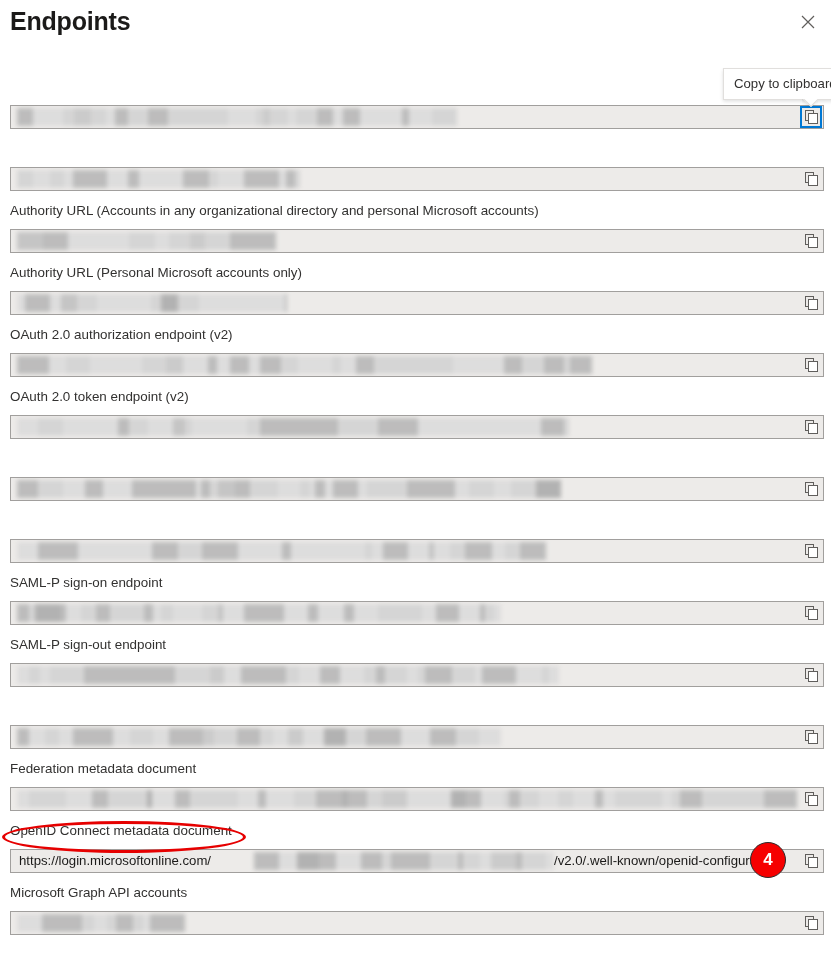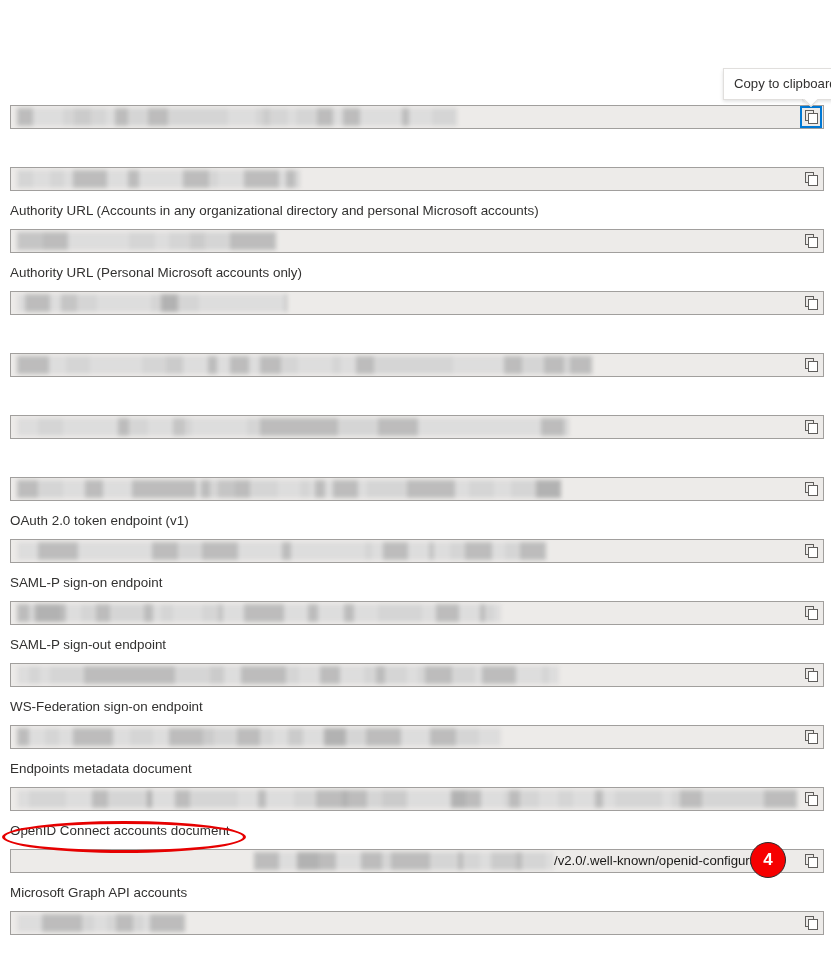--- a/index.html
+++ b/index.html
@@ -210,20 +210,30 @@
     justify-content: center;
     z-index: 50;
     font-family: "Liberation Sans", sans-serif;
   }
 </style>
 </head>
 <body>
 
 <div class="panel">
 
+  <div class="panel-header">
+    <div class="panel-title">Endpoints</div>
+    <button class="close-btn">
+      <span>
+        <svg width="14" height="14" viewBox="0 0 14 14">
+          <path d="M1 1 L13 13 M13 1 L1 13" stroke="#605e5c" stroke-width="1.2" fill="none"></path>
+        </svg>
+      </span>
+    </button>
+  </div>
 
   <div class="tooltip">
     <span class="tooltip-text">Copy to clipboard</span>
   </div>
   <div class="tooltip-arrow"></div>
 
   <div class="rows" id="rows">
       <div class="field-row">
         <div class="field-box">
           <span class="redact" style="width: 440px; left: 6px;"><i style="width: 16px; background: rgb(185, 185, 185);"></i><i style="width: 17px; background: rgb(220, 220, 220);"></i><i style="width: 13px; background: rgb(220, 220, 220);"></i><i style="width: 11px; background: rgb(212, 212, 212);"></i><i style="width: 17px; background: rgb(201, 201, 201);"></i><i style="width: 15px; background: rgb(212, 212, 212);"></i><i style="width: 9px; background: rgb(220, 220, 220);"></i><i style="width: 13px; background: rgb(185, 185, 185);"></i><i style="width: 20px; background: rgb(212, 212, 212);"></i><i style="width: 20px; background: rgb(185, 185, 185);"></i><i style="width: 22px; background: rgb(212, 212, 212);"></i><i style="width: 16px; background: rgb(212, 212, 212);"></i><i style="width: 22px; background: rgb(212, 212, 212);"></i><i style="width: 23px; background: rgb(220, 220, 220);"></i><i style="width: 5px; background: rgb(220, 220, 220);"></i><i style="width: 7px; background: rgb(212, 212, 212);"></i><i style="width: 7px; background: rgb(201, 201, 201);"></i><i style="width: 7px; background: rgb(212, 212, 212);"></i><i style="width: 11px; background: rgb(212, 212, 212);"></i><i style="width: 8px; background: rgb(220, 220, 220);"></i><i style="width: 21px; background: rgb(212, 212, 212);"></i><i style="width: 16px; background: rgb(185, 185, 185);"></i><i style="width: 10px; background: rgb(220, 220, 220);"></i><i style="width: 17px; background: rgb(185, 185, 185);"></i><i style="width: 17px; background: rgb(220, 220, 220);"></i><i style="width: 25px; background: rgb(220, 220, 220);"></i><i style="width: 7px; background: rgb(185, 185, 185);"></i><i style="width: 12px; background: rgb(220, 220, 220);"></i><i style="width: 11px; background: rgb(220, 220, 220);"></i><i style="width: 11px; background: rgb(212, 212, 212);"></i><i style="width: 14px; background: rgb(212, 212, 212);"></i></span>
@@ -272,33 +282,35 @@
             <span>
               <svg width="13" height="14" viewBox="0 0 13 14">
                 <rect x="0.5" y="0.5" width="8" height="10" fill="none" stroke="#605e5c"></rect>
                 <rect x="3.5" y="3.5" width="9" height="10" fill="#ffffff" stroke="#605e5c"></rect>
               </svg>
             </span>
           </button>
         </div>
       </div>
       <div class="field-row">
+        <div class="field-label">OAuth 2.0 authorization endpoint (v2)</div>
         <div class="field-box">
           <span class="redact" style="width: 575px; left: 6px;"><i style="width: 7px; background: rgb(185, 185, 185);"></i><i style="width: 25px; background: rgb(185, 185, 185);"></i><i style="width: 17px; background: rgb(220, 220, 220);"></i><i style="width: 24px; background: rgb(212, 212, 212);"></i><i style="width: 12px; background: rgb(220, 220, 220);"></i><i style="width: 24px; background: rgb(220, 220, 220);"></i><i style="width: 16px; background: rgb(220, 220, 220);"></i><i style="width: 24px; background: rgb(212, 212, 212);"></i><i style="width: 17px; background: rgb(201, 201, 201);"></i><i style="width: 25px; background: rgb(220, 220, 220);"></i><i style="width: 9px; background: rgb(185, 185, 185);"></i><i style="width: 13px; background: rgb(220, 220, 220);"></i><i style="width: 19px; background: rgb(185, 185, 185);"></i><i style="width: 11px; background: rgb(220, 220, 220);"></i><i style="width: 21px; background: rgb(185, 185, 185);"></i><i style="width: 17px; background: rgb(212, 212, 212);"></i><i style="width: 19px; background: rgb(220, 220, 220);"></i><i style="width: 15px; background: rgb(220, 220, 220);"></i><i style="width: 9px; background: rgb(212, 212, 212);"></i><i style="width: 15px; background: rgb(220, 220, 220);"></i><i style="width: 7px; background: rgb(185, 185, 185);"></i><i style="width: 11px; background: rgb(185, 185, 185);"></i><i style="width: 25px; background: rgb(212, 212, 212);"></i><i style="width: 23px; background: rgb(212, 212, 212);"></i><i style="width: 5px; background: rgb(212, 212, 212);"></i><i style="width: 26px; background: rgb(212, 212, 212);"></i><i style="width: 19px; background: rgb(220, 220, 220);"></i><i style="width: 11px; background: rgb(220, 220, 220);"></i><i style="width: 21px; background: rgb(220, 220, 220);"></i><i style="width: 8px; background: rgb(185, 185, 185);"></i><i style="width: 10px; background: rgb(185, 185, 185);"></i><i style="width: 22px; background: rgb(212, 212, 212);"></i><i style="width: 20px; background: rgb(185, 185, 185);"></i><i style="width: 6px; background: rgb(212, 212, 212);"></i><i style="width: 20px; background: rgb(185, 185, 185);"></i><i style="width: 2px; background: rgb(185, 185, 185);"></i></span>
           <button class="copy-btn" title="Copy to clipboard">
             <span>
               <svg width="13" height="14" viewBox="0 0 13 14">
                 <rect x="0.5" y="0.5" width="8" height="10" fill="none" stroke="#605e5c"></rect>
                 <rect x="3.5" y="3.5" width="9" height="10" fill="#ffffff" stroke="#605e5c"></rect>
               </svg>
             </span>
           </button>
         </div>
       </div>
       <div class="field-row">
+        <div class="field-label">OAuth 2.0 token endpoint (v2)</div>
         <div class="field-box">
           <span class="redact" style="width: 552px; left: 6px;"><i style="width: 21px; background: rgb(220, 220, 220);"></i><i style="width: 25px; background: rgb(212, 212, 212);"></i><i style="width: 6px; background: rgb(220, 220, 220);"></i><i style="width: 8px; background: rgb(220, 220, 220);"></i><i style="width: 22px; background: rgb(220, 220, 220);"></i><i style="width: 19px; background: rgb(220, 220, 220);"></i><i style="width: 11px; background: rgb(185, 185, 185);"></i><i style="width: 19px; background: rgb(212, 212, 212);"></i><i style="width: 25px; background: rgb(220, 220, 220);"></i><i style="width: 12px; background: rgb(194, 194, 194);"></i><i style="width: 7px; background: rgb(212, 212, 212);"></i><i style="width: 19px; background: rgb(220, 220, 220);"></i><i style="width: 15px; background: rgb(220, 220, 220);"></i><i style="width: 21px; background: rgb(220, 220, 220);"></i><i style="width: 13px; background: rgb(212, 212, 212);"></i><i style="width: 26px; background: rgb(185, 185, 185);"></i><i style="width: 23px; background: rgb(185, 185, 185);"></i><i style="width: 11px; background: rgb(185, 185, 185);"></i><i style="width: 18px; background: rgb(185, 185, 185);"></i><i style="width: 22px; background: rgb(212, 212, 212);"></i><i style="width: 18px; background: rgb(212, 212, 212);"></i><i style="width: 24px; background: rgb(185, 185, 185);"></i><i style="width: 16px; background: rgb(185, 185, 185);"></i><i style="width: 24px; background: rgb(220, 220, 220);"></i><i style="width: 26px; background: rgb(220, 220, 220);"></i><i style="width: 17px; background: rgb(220, 220, 220);"></i><i style="width: 19px; background: rgb(220, 220, 220);"></i><i style="width: 19px; background: rgb(220, 220, 220);"></i><i style="width: 18px; background: rgb(220, 220, 220);"></i><i style="width: 23px; background: rgb(185, 185, 185);"></i><i style="width: 5px; background: rgb(212, 212, 212);"></i></span>
           <button class="copy-btn" title="Copy to clipboard">
             <span>
               <svg width="13" height="14" viewBox="0 0 13 14">
                 <rect x="0.5" y="0.5" width="8" height="10" fill="none" stroke="#605e5c"></rect>
                 <rect x="3.5" y="3.5" width="9" height="10" fill="#ffffff" stroke="#605e5c"></rect>
               </svg>
             </span>
           </button>
@@ -311,21 +323,20 @@
             <span>
               <svg width="13" height="14" viewBox="0 0 13 14">
                 <rect x="0.5" y="0.5" width="8" height="10" fill="none" stroke="#605e5c"></rect>
                 <rect x="3.5" y="3.5" width="9" height="10" fill="#ffffff" stroke="#605e5c"></rect>
               </svg>
             </span>
           </button>
         </div>
       </div>
       <div class="field-row">
-        <div class="field-label">OAuth 2.0 token endpoint (v1)</div>
         <div class="field-box">
           <span class="redact" style="width: 529px; left: 6px;"><i style="width: 21px; background: rgb(220, 220, 220);"></i><i style="width: 25px; background: rgb(185, 185, 185);"></i><i style="width: 15px; background: rgb(185, 185, 185);"></i><i style="width: 26px; background: rgb(220, 220, 220);"></i><i style="width: 22px; background: rgb(220, 220, 220);"></i><i style="width: 26px; background: rgb(220, 220, 220);"></i><i style="width: 26px; background: rgb(185, 185, 185);"></i><i style="width: 24px; background: rgb(212, 212, 212);"></i><i style="width: 14px; background: rgb(185, 185, 185);"></i><i style="width: 22px; background: rgb(185, 185, 185);"></i><i style="width: 16px; background: rgb(220, 220, 220);"></i><i style="width: 13px; background: rgb(220, 220, 220);"></i><i style="width: 15px; background: rgb(220, 220, 220);"></i><i style="width: 9px; background: rgb(185, 185, 185);"></i><i style="width: 25px; background: rgb(220, 220, 220);"></i><i style="width: 12px; background: rgb(220, 220, 220);"></i><i style="width: 22px; background: rgb(220, 220, 220);"></i><i style="width: 15px; background: rgb(220, 220, 220);"></i><i style="width: 7px; background: rgb(212, 212, 212);"></i><i style="width: 11px; background: rgb(220, 220, 220);"></i><i style="width: 15px; background: rgb(185, 185, 185);"></i><i style="width: 10px; background: rgb(185, 185, 185);"></i><i style="width: 21px; background: rgb(220, 220, 220);"></i><i style="width: 5px; background: rgb(194, 194, 194);"></i><i style="width: 16px; background: rgb(220, 220, 220);"></i><i style="width: 15px; background: rgb(212, 212, 212);"></i><i style="width: 21px; background: rgb(185, 185, 185);"></i><i style="width: 6px; background: rgb(185, 185, 185);"></i><i style="width: 13px; background: rgb(220, 220, 220);"></i><i style="width: 15px; background: rgb(212, 212, 212);"></i><i style="width: 14px; background: rgb(185, 185, 185);"></i><i style="width: 12px; background: rgb(185, 185, 185);"></i></span>
           <button class="copy-btn" title="Copy to clipboard">
             <span>
               <svg width="13" height="14" viewBox="0 0 13 14">
                 <rect x="0.5" y="0.5" width="8" height="10" fill="none" stroke="#605e5c"></rect>
                 <rect x="3.5" y="3.5" width="9" height="10" fill="#ffffff" stroke="#605e5c"></rect>
               </svg>
             </span>
           </button>
@@ -353,50 +364,50 @@
             <span>
               <svg width="13" height="14" viewBox="0 0 13 14">
                 <rect x="0.5" y="0.5" width="8" height="10" fill="none" stroke="#605e5c"></rect>
                 <rect x="3.5" y="3.5" width="9" height="10" fill="#ffffff" stroke="#605e5c"></rect>
               </svg>
             </span>
           </button>
         </div>
       </div>
       <div class="field-row">
-        <div class="field-label">WS-Federation sign-on endpoint</div>
         <div class="field-box">
           <span class="redact" style="width: 484px; left: 6px;"><i style="width: 12px; background: rgb(185, 185, 185);"></i><i style="width: 11px; background: rgb(220, 220, 220);"></i><i style="width: 5px; background: rgb(220, 220, 220);"></i><i style="width: 14px; background: rgb(212, 212, 212);"></i><i style="width: 14px; background: rgb(220, 220, 220);"></i><i style="width: 24px; background: rgb(185, 185, 185);"></i><i style="width: 16px; background: rgb(185, 185, 185);"></i><i style="width: 17px; background: rgb(220, 220, 220);"></i><i style="width: 23px; background: rgb(212, 212, 212);"></i><i style="width: 16px; background: rgb(220, 220, 220);"></i><i style="width: 22px; background: rgb(185, 185, 185);"></i><i style="width: 12px; background: rgb(185, 185, 185);"></i><i style="width: 11px; background: rgb(201, 201, 201);"></i><i style="width: 23px; background: rgb(212, 212, 212);"></i><i style="width: 23px; background: rgb(185, 185, 185);"></i><i style="width: 13px; background: rgb(212, 212, 212);"></i><i style="width: 15px; background: rgb(220, 220, 220);"></i><i style="width: 15px; background: rgb(201, 201, 201);"></i><i style="width: 21px; background: rgb(220, 220, 220);"></i><i style="width: 22px; background: rgb(174, 174, 174);"></i><i style="width: 20px; background: rgb(212, 212, 212);"></i><i style="width: 10px; background: rgb(185, 185, 185);"></i><i style="width: 25px; background: rgb(185, 185, 185);"></i><i style="width: 15px; background: rgb(220, 220, 220);"></i><i style="width: 5px; background: rgb(220, 220, 220);"></i><i style="width: 9px; background: rgb(220, 220, 220);"></i><i style="width: 26px; background: rgb(185, 185, 185);"></i><i style="width: 23px; background: rgb(212, 212, 212);"></i><i style="width: 22px; background: rgb(220, 220, 220);"></i></span>
           <button class="copy-btn" title="Copy to clipboard">
             <span>
               <svg width="13" height="14" viewBox="0 0 13 14">
                 <rect x="0.5" y="0.5" width="8" height="10" fill="none" stroke="#605e5c"></rect>
                 <rect x="3.5" y="3.5" width="9" height="10" fill="#ffffff" stroke="#605e5c"></rect>
               </svg>
             </span>
           </button>
         </div>
       </div>
       <div class="field-row">
-        <div class="field-label">Endpoints metadata document</div>
+        <div class="field-label">Federation metadata document</div>
         <div class="field-box">
           <span class="redact" style="width: 780px; left: 6px;"><i style="width: 12px; background: rgb(220, 220, 220);"></i><i style="width: 11px; background: rgb(212, 212, 212);"></i><i style="width: 14px; background: rgb(212, 212, 212);"></i><i style="width: 12px; background: rgb(212, 212, 212);"></i><i style="width: 26px; background: rgb(220, 220, 220);"></i><i style="width: 16px; background: rgb(185, 185, 185);"></i><i style="width: 24px; background: rgb(212, 212, 212);"></i><i style="width: 10px; background: rgb(212, 212, 212);"></i><i style="width: 5px; background: rgb(212, 212, 212);"></i><i style="width: 5px; background: rgb(174, 174, 174);"></i><i style="width: 13px; background: rgb(220, 220, 220);"></i><i style="width: 10px; background: rgb(220, 220, 220);"></i><i style="width: 15px; background: rgb(185, 185, 185);"></i><i style="width: 11px; background: rgb(212, 212, 212);"></i><i style="width: 17px; background: rgb(212, 212, 212);"></i><i style="width: 20px; background: rgb(212, 212, 212);"></i><i style="width: 20px; background: rgb(220, 220, 220);"></i><i style="width: 8px; background: rgb(185, 185, 185);"></i><i style="width: 5px; background: rgb(220, 220, 220);"></i><i style="width: 23px; background: rgb(220, 220, 220);"></i><i style="width: 22px; background: rgb(212, 212, 212);"></i><i style="width: 26px; background: rgb(185, 185, 185);"></i><i style="width: 6px; background: rgb(174, 174, 174);"></i><i style="width: 19px; background: rgb(185, 185, 185);"></i><i style="width: 15px; background: rgb(212, 212, 212);"></i><i style="width: 25px; background: rgb(201, 201, 201);"></i><i style="width: 10px; background: rgb(220, 220, 220);"></i><i style="width: 25px; background: rgb(220, 220, 220);"></i><i style="width: 9px; background: rgb(220, 220, 220);"></i><i style="width: 15px; background: rgb(174, 174, 174);"></i><i style="width: 15px; background: rgb(185, 185, 185);"></i><i style="width: 23px; background: rgb(220, 220, 220);"></i><i style="width: 5px; background: rgb(212, 212, 212);"></i><i style="width: 11px; background: rgb(185, 185, 185);"></i><i style="width: 19px; background: rgb(212, 212, 212);"></i><i style="width: 19px; background: rgb(220, 220, 220);"></i><i style="width: 15px; background: rgb(212, 212, 212);"></i><i style="width: 22px; background: rgb(220, 220, 220);"></i><i style="width: 8px; background: rgb(185, 185, 185);"></i><i style="width: 12px; background: rgb(220, 220, 220);"></i><i style="width: 22px; background: rgb(212, 212, 212);"></i><i style="width: 25px; background: rgb(212, 212, 212);"></i><i style="width: 10px; background: rgb(220, 220, 220);"></i><i style="width: 8px; background: rgb(212, 212, 212);"></i><i style="width: 13px; background: rgb(185, 185, 185);"></i><i style="width: 9px; background: rgb(185, 185, 185);"></i><i style="width: 5px; background: rgb(212, 212, 212);"></i><i style="width: 12px; background: rgb(212, 212, 212);"></i><i style="width: 20px; background: rgb(212, 212, 212);"></i><i style="width: 25px; background: rgb(212, 212, 212);"></i><i style="width: 22px; background: rgb(185, 185, 185);"></i><i style="width: 11px; background: rgb(185, 185, 185);"></i></span>
           <button class="copy-btn" title="Copy to clipboard">
             <span>
               <svg width="13" height="14" viewBox="0 0 13 14">
                 <rect x="0.5" y="0.5" width="8" height="10" fill="none" stroke="#605e5c"></rect>
                 <rect x="3.5" y="3.5" width="9" height="10" fill="#ffffff" stroke="#605e5c"></rect>
               </svg>
             </span>
           </button>
         </div>
       </div>
       <div class="field-row">
-        <div class="field-label">OpenID Connect accounts document</div>
-        <div class="field-box">
+        <div class="field-label">OpenID Connect metadata document</div>
+        <div class="field-box">
+          <span class="field-value">https://login.microsoftonline.com/</span>
           <span class="redact" style="width: 300px; left: 243px;"><i style="width: 25px; background: rgb(185, 185, 185);"></i><i style="width: 18px; background: rgb(220, 220, 220);"></i><i style="width: 22px; background: rgb(174, 174, 174);"></i><i style="width: 17px; background: rgb(185, 185, 185);"></i><i style="width: 25px; background: rgb(220, 220, 220);"></i><i style="width: 21px; background: rgb(185, 185, 185);"></i><i style="width: 9px; background: rgb(212, 212, 212);"></i><i style="width: 24px; background: rgb(185, 185, 185);"></i><i style="width: 15px; background: rgb(185, 185, 185);"></i><i style="width: 13px; background: rgb(212, 212, 212);"></i><i style="width: 15px; background: rgb(212, 212, 212);"></i><i style="width: 5px; background: rgb(185, 185, 185);"></i><i style="width: 17px; background: rgb(212, 212, 212);"></i><i style="width: 11px; background: rgb(220, 220, 220);"></i><i style="width: 25px; background: rgb(201, 201, 201);"></i><i style="width: 6px; background: rgb(185, 185, 185);"></i><i style="width: 12px; background: rgb(212, 212, 212);"></i><i style="width: 12px; background: rgb(212, 212, 212);"></i><i style="width: 8px; background: rgb(220, 220, 220);"></i></span>
           <span class="field-value" style="left: 543px;">/v2.0/.well-known/openid-configuration</span>
           <button class="copy-btn" title="Copy to clipboard">
             <span>
               <svg width="13" height="14" viewBox="0 0 13 14">
                 <rect x="0.5" y="0.5" width="8" height="10" fill="none" stroke="#605e5c"></rect>
                 <rect x="3.5" y="3.5" width="9" height="10" fill="#ffffff" stroke="#605e5c"></rect>
               </svg>
             </span>
           </button>

